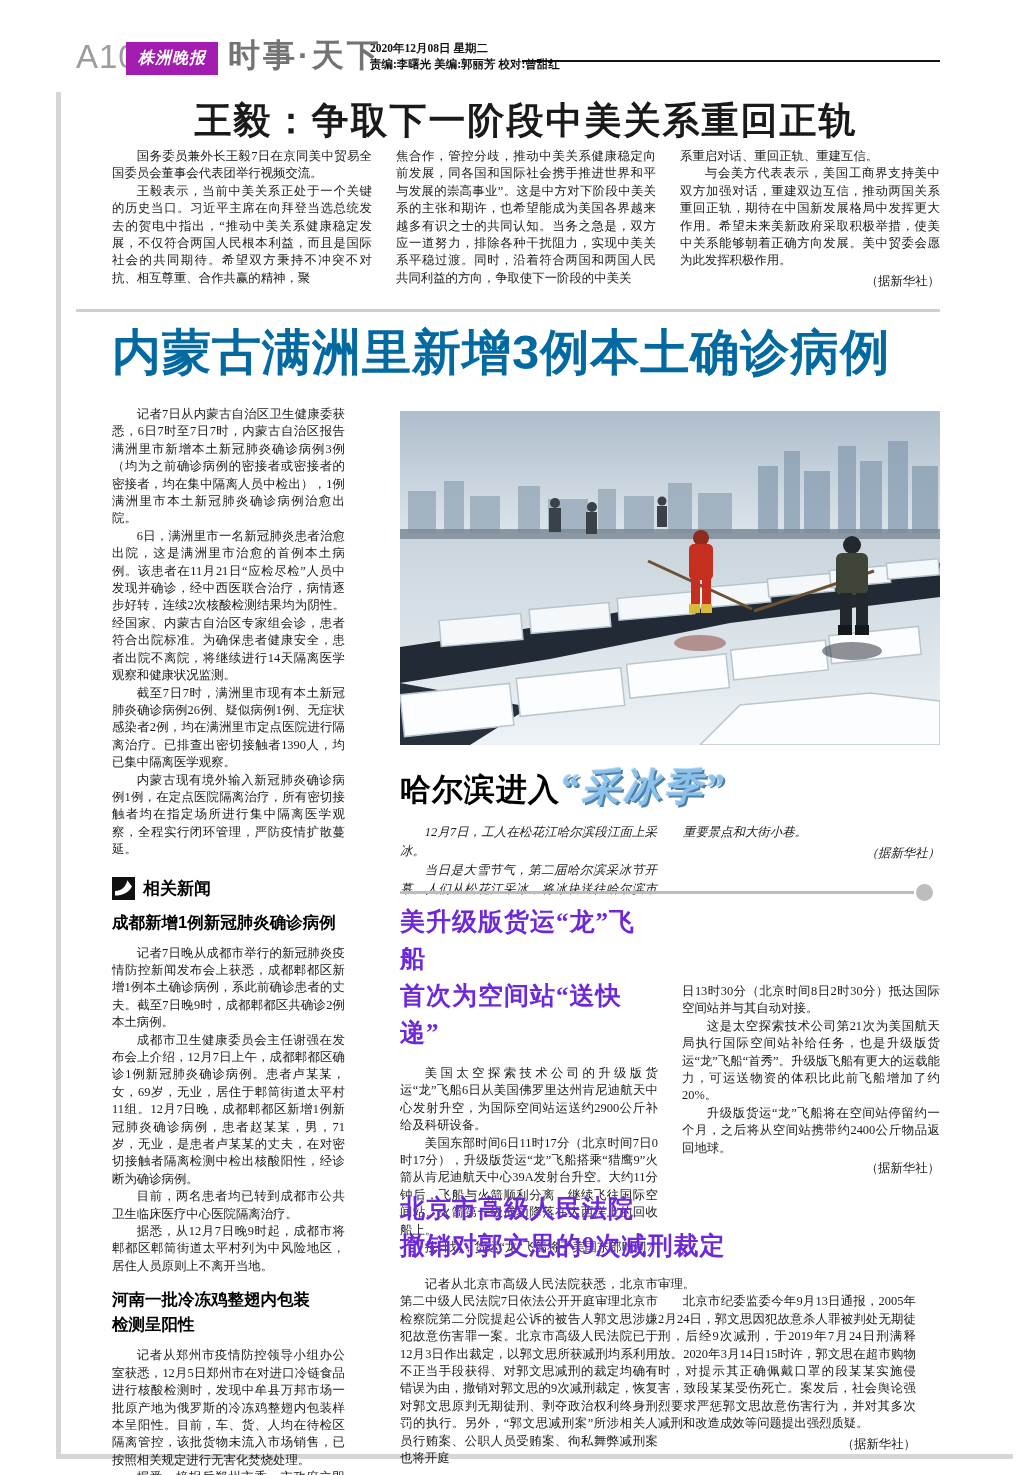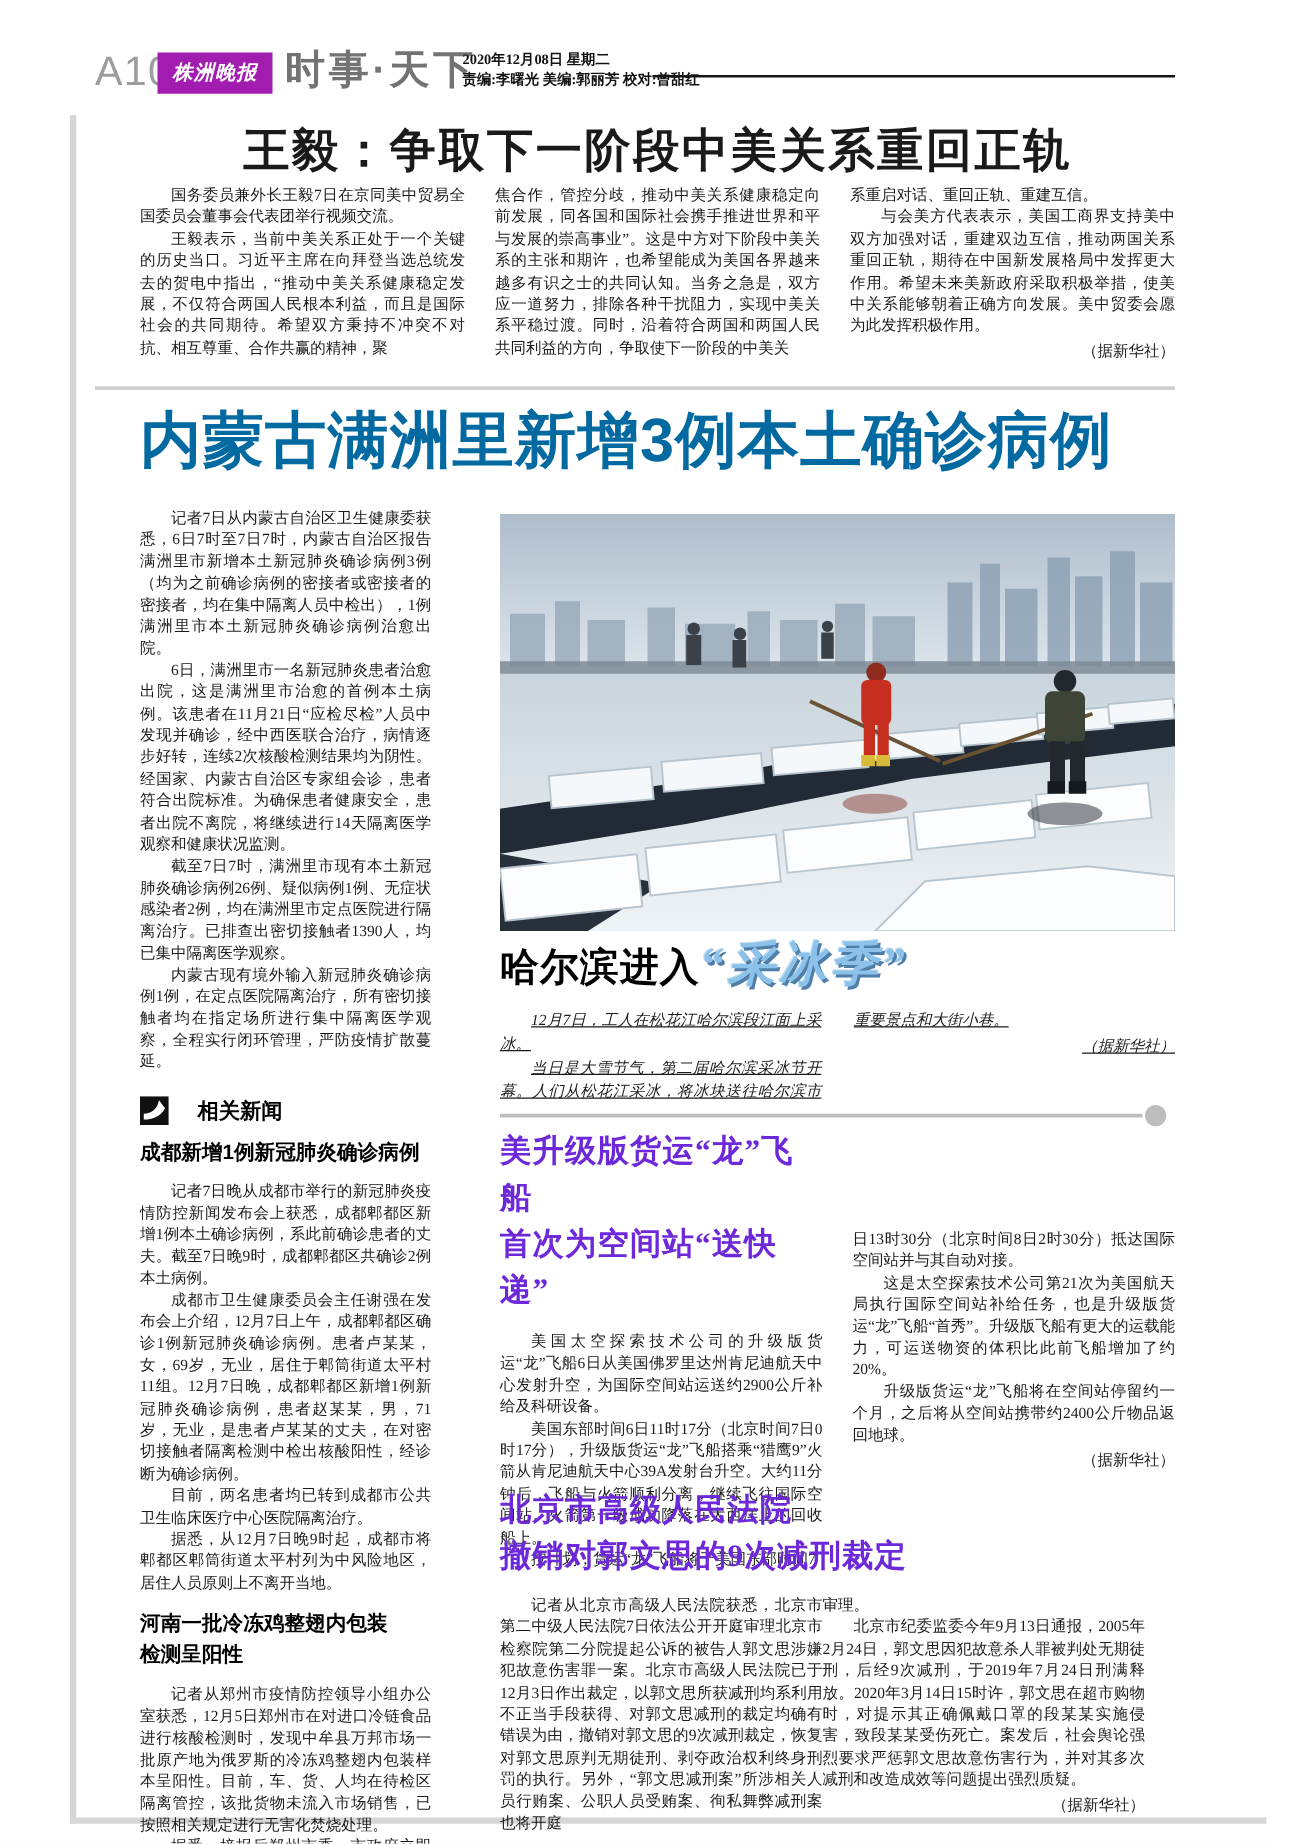--- a/index.html
+++ b/index.html
@@ -35,36 +35,36 @@
   .cols3 .col{flex:1;min-width:0;}
 
   .sec-div{position:absolute;left:76px;top:309px;width:864px;height:3px;background:#cfcfcf;}
 
   .main-hl{position:absolute;left:112px;top:320px;width:828px;
            font-family:"Liberation Sans","DejaVu Sans",sans-serif;font-weight:900;
            font-size:49px;letter-spacing:1px;color:#0369a1;}
 
   
   .leftcol{position:absolute;left:112px;top:406px;width:233px;}
-  .rel-tag{display:flex;align-items:center;gap:23px;margin:18px 0 10px;}
+  .rel-tag{display:flex;align-items:center;gap:8px;margin:18px 0 10px;}
   .rel-icon{width:23px;height:23px;flex:0 0 auto;}
   .rel-label{font-family:"Liberation Sans","DejaVu Sans",sans-serif;font-weight:bold;font-size:17px;color:#000;}
   .subhead{font-family:"Liberation Sans","DejaVu Sans",sans-serif;font-weight:600;font-size:16.5px;
            line-height:25px;margin:4px 0 10px;color:#000;}
   .grp{margin-bottom:6px;}
 
   
   .photo{position:absolute;left:400px;top:411px;width:540px;height:334px;overflow:hidden;}
 
   
   .cap{position:absolute;left:400px;top:752px;width:540px;}
-  .cap-hl{font-weight:bold;font-size:31px;line-height:40px;color:#000;letter-spacing:1px;}
+  .cap-hl{font-weight:bold;font-size:31px;line-height:40px;color:#000;letter-spacing:1px;margin-top:15px;}
   .cap-styled{font-size:38px;font-weight:900;font-style:italic;color:#8cc2ea;letter-spacing:3px;
               text-shadow:2px 2px 0 #4f7ea8,-1px -1px 0 #bcdcf2;}
-  .cap-body{margin-top:13px;columns:2;column-gap:26px;font-style:italic;text-decoration:underline;}
+  .cap-body{margin-top:13px;columns:2;column-gap:26px;font-style:italic;}
   .cap-body p{font-size:12.4px;line-height:19px;}
 
   .cap-div{position:absolute;left:400px;top:891px;width:514px;height:3px;background:#bdbdbd;}
   .cap-dot{position:absolute;left:916px;top:884px;width:17px;height:17px;border-radius:50%;background:#bdbdbd;}
 
   
   .dragon{position:absolute;left:400px;top:903px;width:540px;display:flex;gap:24px;}
   .dragon .c1{width:258px;flex:0 0 auto;}
   .dragon .c2{width:258px;flex:0 0 auto;margin-top:80px;}
   .art-hl{margin:0 0 14px;font-size:25px;line-height:37px;font-weight:bold;letter-spacing:1px;color:#6d28d9;}

